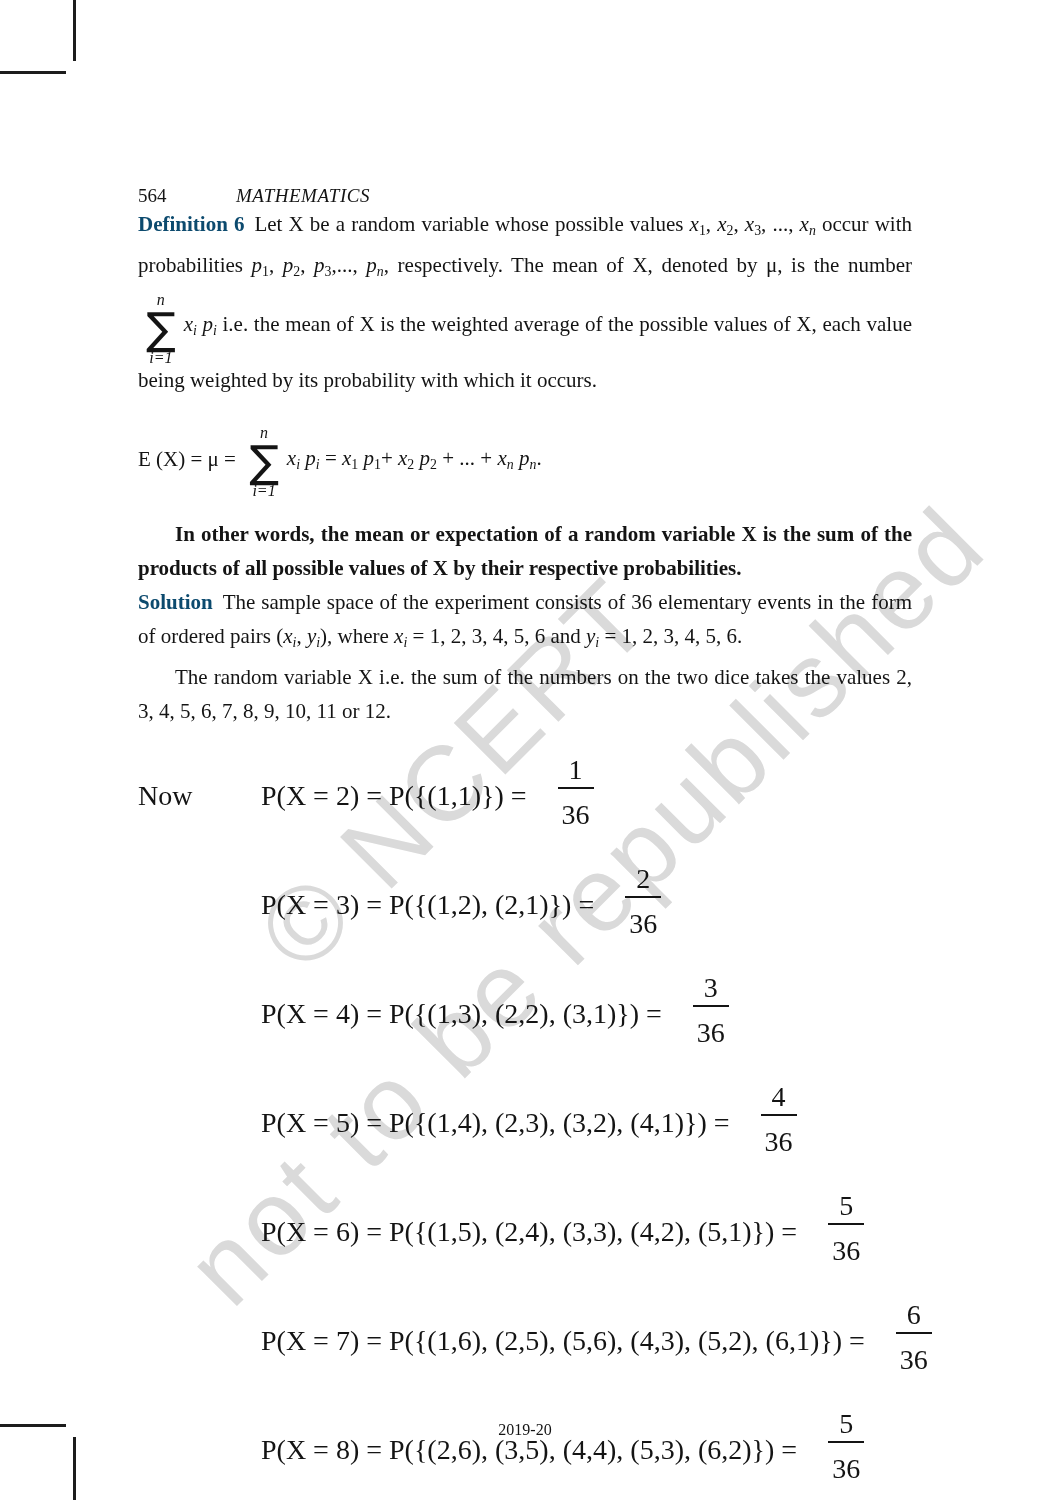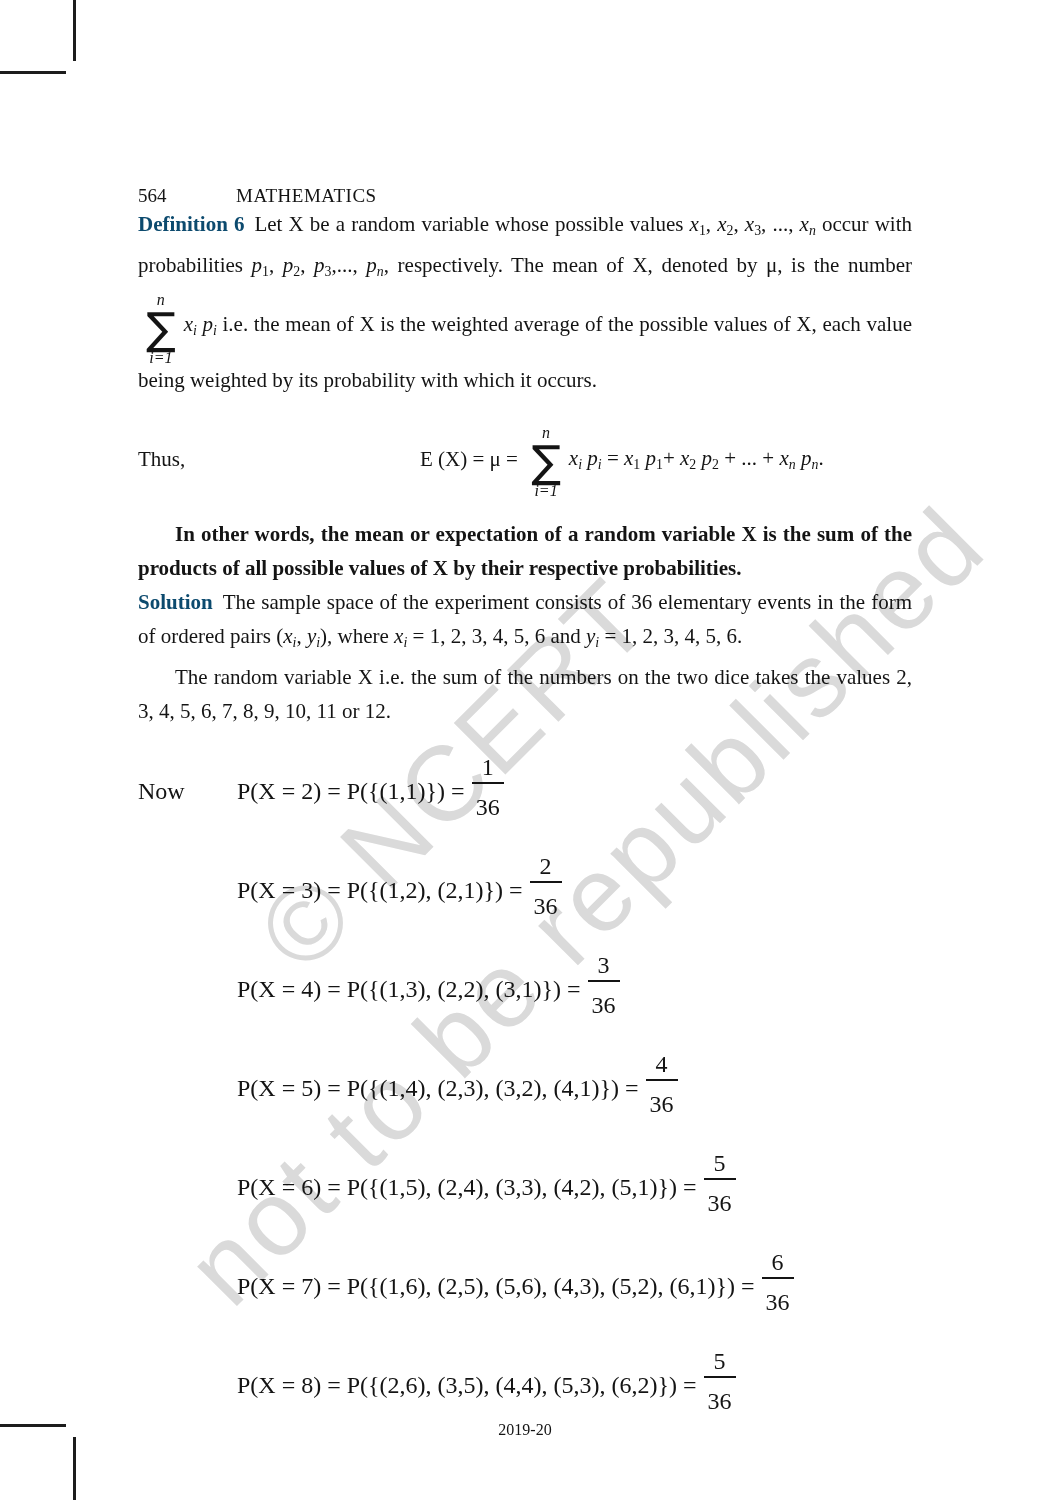--- a/index.html
+++ b/index.html
@@ -13,21 +13,21 @@
   .cm-bl-v{left:73px;top:1437px;width:3px;height:63px;}
   
   .watermark{position:absolute;left:520px;top:840px;z-index:0;
      transform:translate(-50%,-50%) rotate(-45deg);
      font-family:"Liberation Sans", sans-serif;font-size:106px;line-height:1.75;
      color:#dadada;text-align:center;white-space:nowrap;letter-spacing:4px;}
   
   .content{position:absolute;left:138px;top:185px;width:774px;z-index:1;}
   .pagehead{display:flex;align-items:baseline;font-size:19px;gap:22px;}
   .pagehead .pgnum{width:76px;}
-  .pagehead .rhead{letter-spacing:0.5px;}
+  .pagehead .rhead{letter-spacing:0.5px;font-style:italic;}
   p.body{font-size:21px;line-height:34px;margin:0;text-align:justify;}
   p.indent{text-indent:37px;}
   .m-def{margin-top:30px;}
   .m-mean{margin-top:13px;}
   .m-other{margin-top:8px;font-weight:bold;}
   .m-example{margin-top:17px;}
   .m-solution{margin-top:16px;}
   .m-random{margin-top:14px;}
   .lead{color:#0c4a6e;font-weight:700;margin-right:10px;}
   .seg-i{font-style:italic;}
@@ -36,21 +36,21 @@
   
   .sum{display:inline-flex;flex-direction:column;align-items:center;vertical-align:middle;
        line-height:1;margin:0 8px;transform:translateY(3px);}
   .sum-top,.sum-bot{font-style:italic;font-size:16px;line-height:1;}
   .sum-sigma{font-size:44px;line-height:0.95;font-family:"DejaVu Sans", sans-serif;font-weight:400;}
   
   .thusrow{display:flex;align-items:center;margin:14px 0 10px 0;font-size:21px;min-height:96px;}
   .thuslabel{width:282px;flex:none;}
   .eq{display:inline-flex;align-items:center;white-space:pre;}
   
-  .eqrow{display:flex;align-items:center;font-size:24px;margin-top:21px;min-height:56px;}
+  .eqrow{display:flex;align-items:center;font-size:28px;margin-top:21px;min-height:56px;gap:24px;}
   .eqrow:first-child{margin-top:24px;}
   .eqlabel{width:99px;flex:none;}
   .eqlhs{white-space:pre;}
   .frac{display:inline-flex;flex-direction:column;align-items:center;vertical-align:middle;
         margin-left:7px;line-height:1.25;}
   .frac .den{border-top:2px solid #141414;padding:8px 4px;}
   .frac .num{padding:0 4px;}
   .footer{position:absolute;left:0;right:0;top:1421px;text-align:center;font-size:16px;z-index:1;}
 </style>
 </head>
@@ -78,21 +78,20 @@
     <p class="body m-def">
       <span class="lead">Definition 6</span><span><span class="seg-t">Let X be a random variable whose possible values </span><span class="seg-i">x</span><span class="seg-s">1</span><span class="seg-t">, </span><span class="seg-i">x</span><span class="seg-s">2</span><span class="seg-t">, </span><span class="seg-i">x</span><span class="seg-s">3</span><span class="seg-t">, ..., </span><span class="seg-i">x</span><span class="seg-si">n</span><span class="seg-t"> occur with probabilities </span><span class="seg-i">p</span><span class="seg-s">1</span><span class="seg-t">, </span><span class="seg-i">p</span><span class="seg-s">2</span><span class="seg-t">, </span><span class="seg-i">p</span><span class="seg-s">3</span><span class="seg-t">,..., </span><span class="seg-i">p</span><span class="seg-si">n</span><span class="seg-t">, respectively. The mean of X, denoted by μ, is the number </span></span><span class="sum">
           <span class="sum-top">n</span>
           <span class="sum-sigma">∑</span>
           <span class="sum-bot">i=1</span>
         </span><span><span class="seg-i">x</span><span class="seg-si">i</span><span class="seg-t"> </span><span class="seg-i">p</span><span class="seg-si">i</span><span class="seg-t"> i.e. the mean of X is the weighted average of the possible values of X, each value being weighted by its probability with which it occurs.</span></span>
     </p>
 
 
     <div class="thusrow">
-      <span class="thuslabel">Thus,</span>
       <span class="eq"><span><span class="seg-t">E (X) = μ = </span></span><span class="sum"><span class="sum-top">n</span><span class="sum-sigma">∑</span><span class="sum-bot">i=1</span></span><span><span class="seg-i">x</span><span class="seg-si">i</span><span class="seg-t"> </span><span class="seg-i">p</span><span class="seg-si">i</span><span class="seg-t"> = </span><span class="seg-i">x</span><span class="seg-s">1</span><span class="seg-t"> </span><span class="seg-i">p</span><span class="seg-s">1</span><span class="seg-t">+ </span><span class="seg-i">x</span><span class="seg-s">2</span><span class="seg-t"> </span><span class="seg-i">p</span><span class="seg-s">2</span><span class="seg-t"> + ... + </span><span class="seg-i">x</span><span class="seg-si">n</span><span class="seg-t"> </span><span class="seg-i">p</span><span class="seg-si">n</span><span class="seg-t">.</span></span></span>
     </div>
 
     <p class="body indent m-other"><span class="seg-t">In other words, the mean or expectation of a random variable X is the sum of the products of all possible values of X by their respective probabilities.</span></p>
 
 
     <p class="body m-solution">
       <span class="lead">Solution</span><span><span class="seg-t">The sample space of the experiment consists of 36 elementary events in the form of ordered pairs (</span><span class="seg-i">x</span><span class="seg-si">i</span><span class="seg-t">, </span><span class="seg-i">y</span><span class="seg-si">i</span><span class="seg-t">), where </span><span class="seg-i">x</span><span class="seg-si">i</span><span class="seg-t"> = 1, 2, 3, 4, 5, 6 and </span><span class="seg-i">y</span><span class="seg-si">i</span><span class="seg-t"> = 1, 2, 3, 4, 5, 6.</span></span>
     </p>
 

